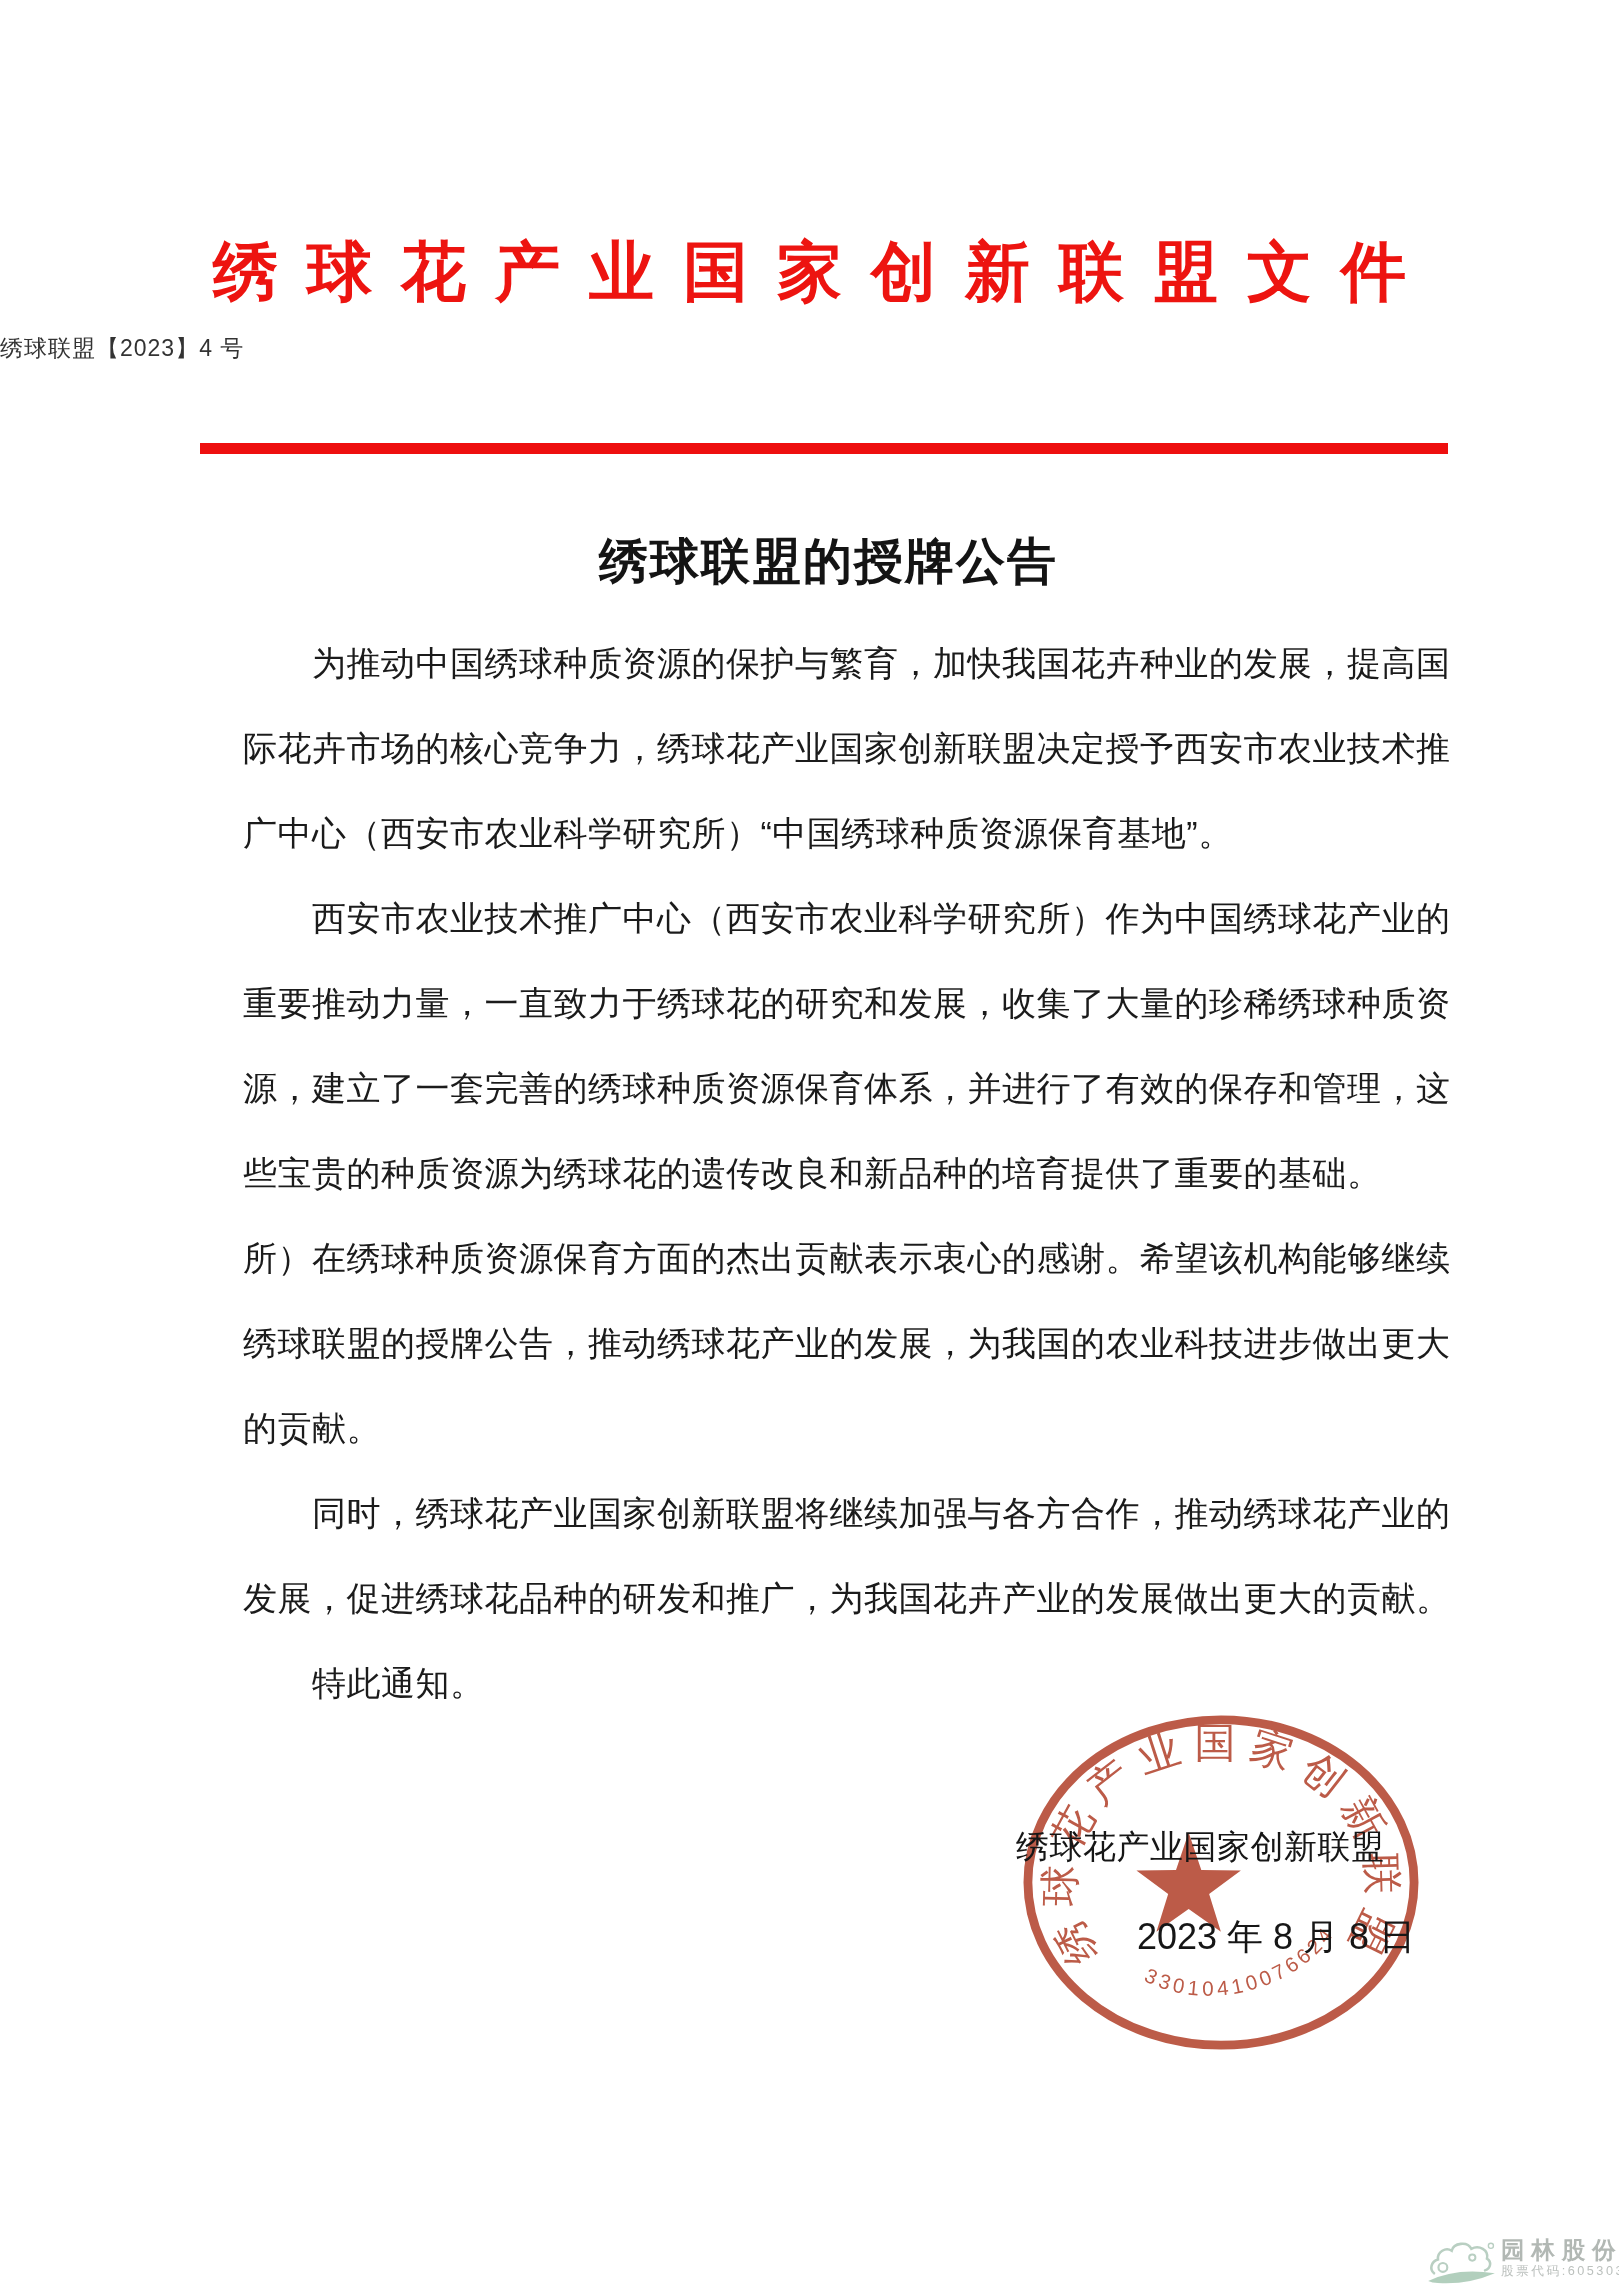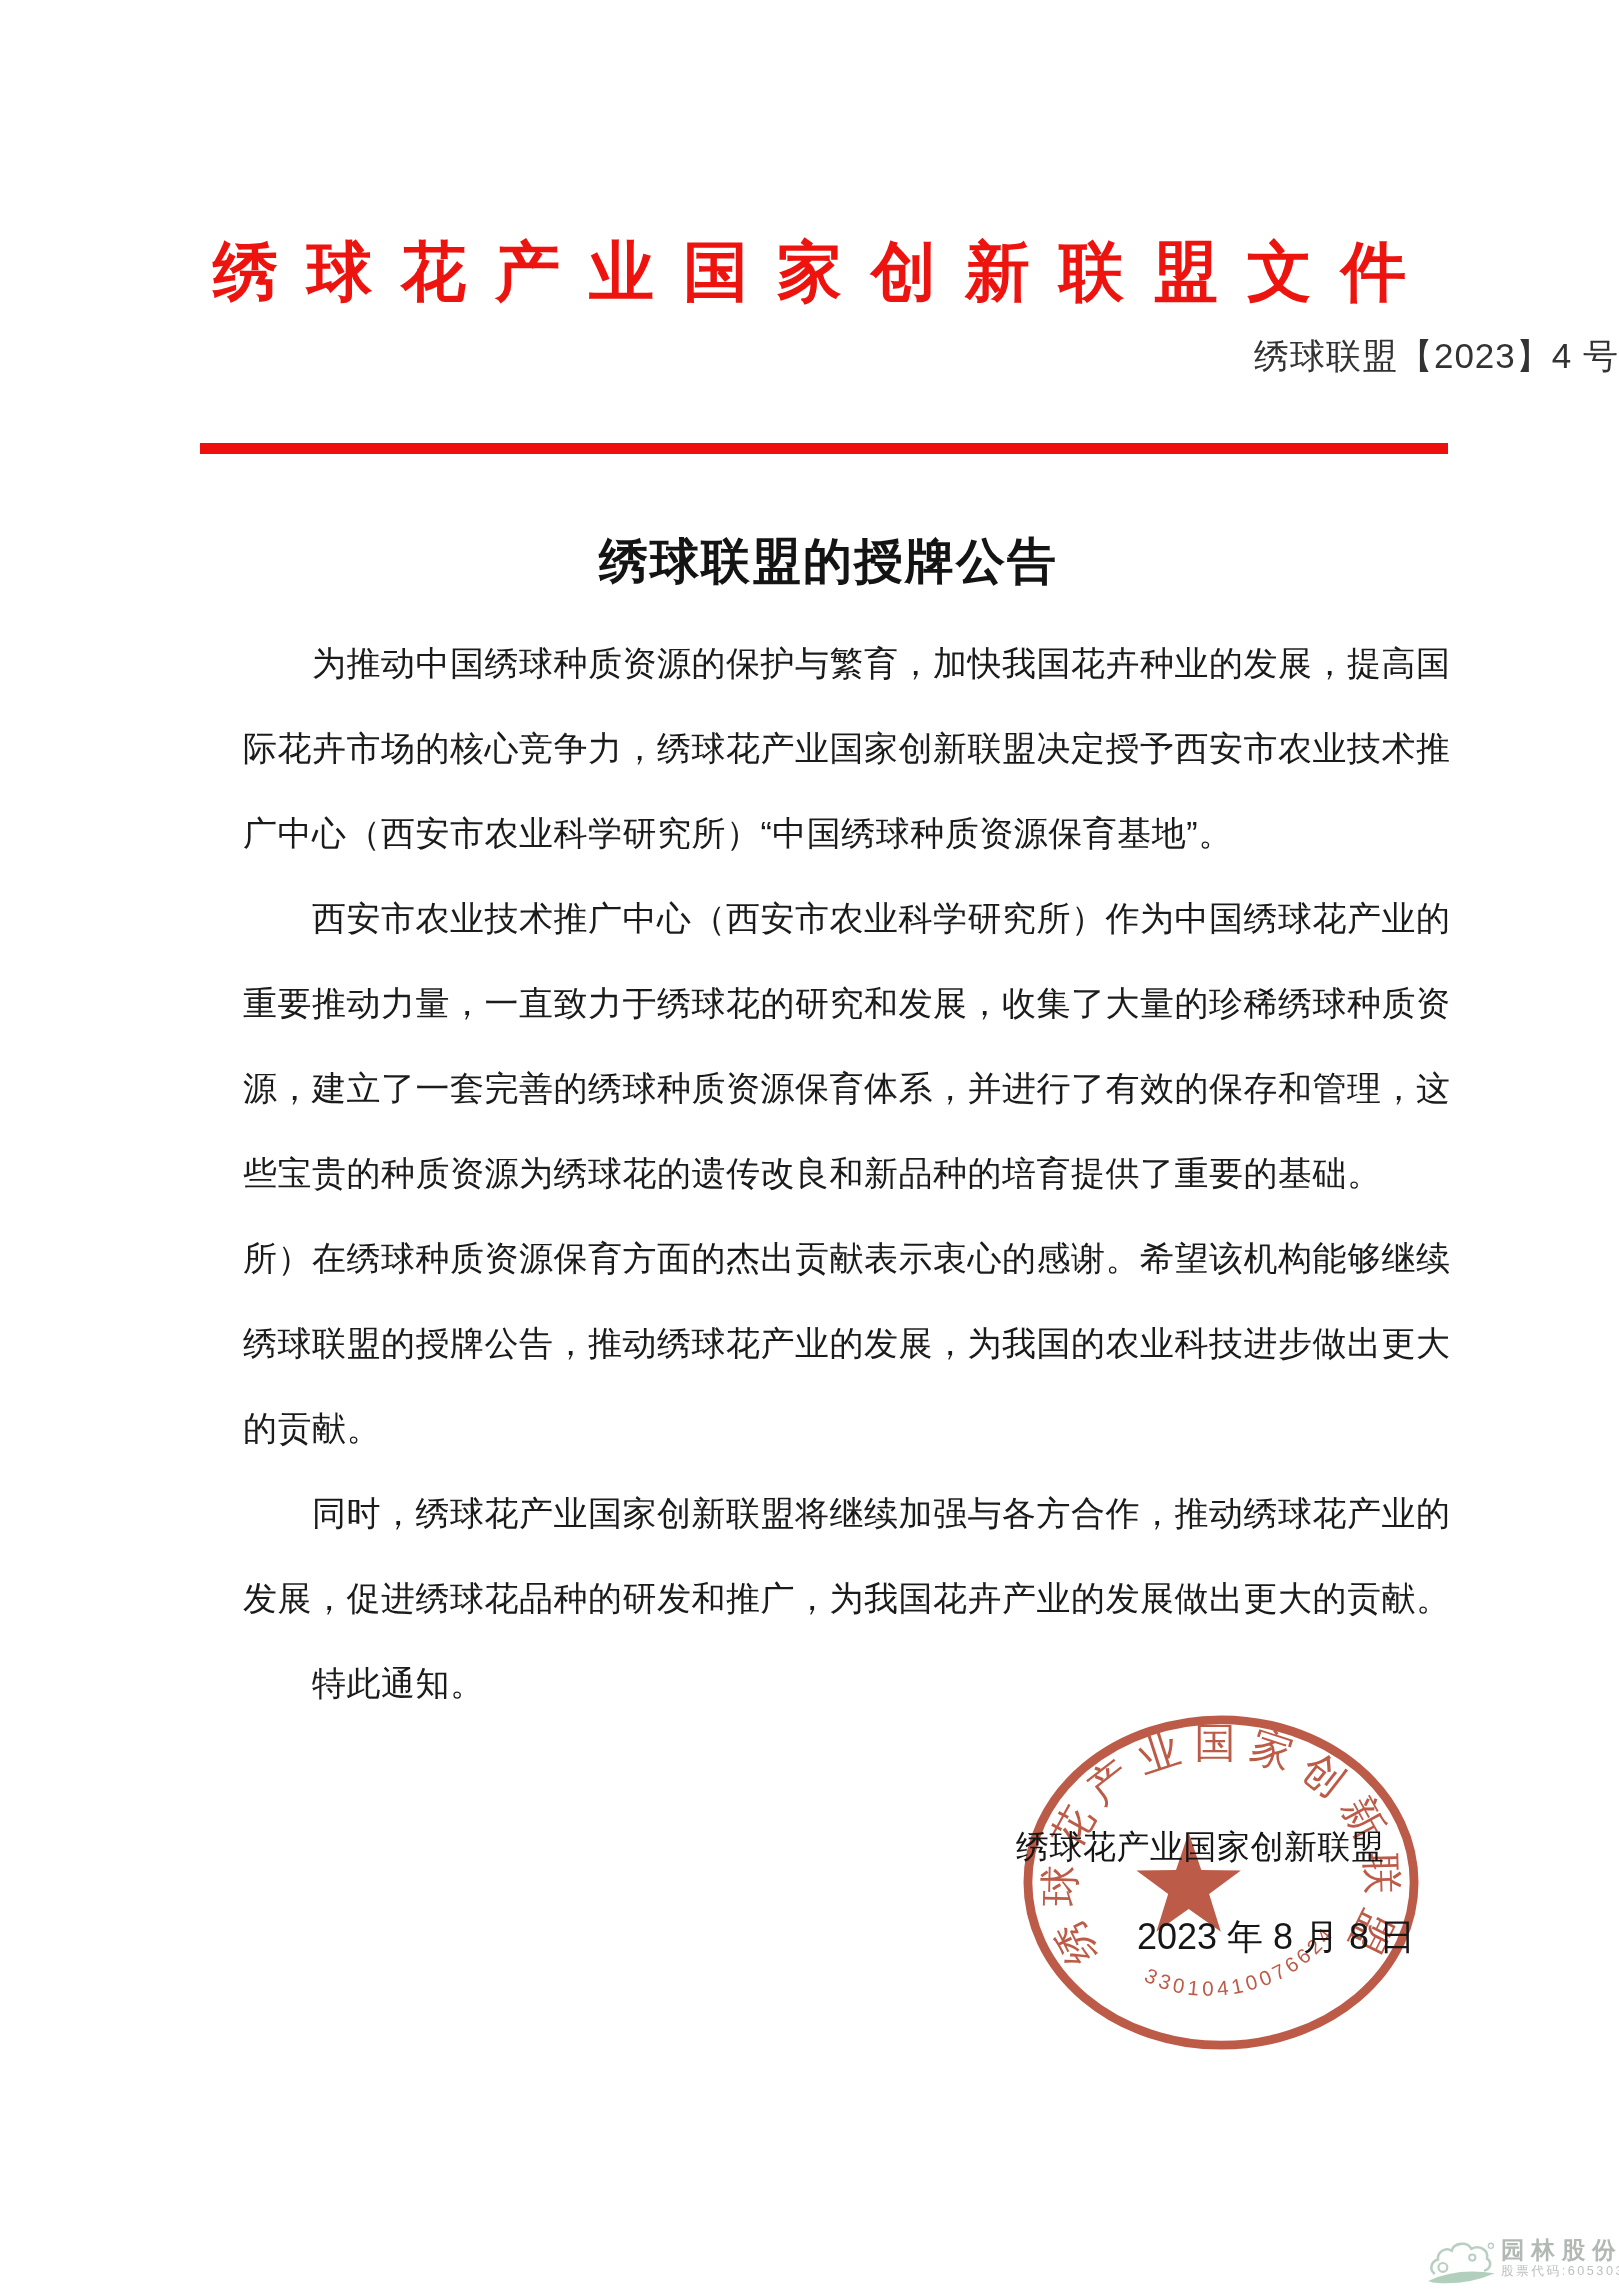--- a/index.html
+++ b/index.html
@@ -18,22 +18,22 @@
     font-size:65px;
     font-weight:bold;
     letter-spacing:29px;
     text-indent:29px;
     color:#ed1410;
     white-space:nowrap;
     margin-top:14px;
   }
   .doc-number{
     left:0;right:0;top:333px;
-    text-align:right;
-    font-size:35px;
+    text-align:left;
+    font-size:23px;
     color:#333333;
     letter-spacing:1px;
   }
   .red-rule{
     left:200px;top:443px;
     width:1248px;height:10.8px;
     background:#ee0f0f;
   }
   
   .notice-title{

